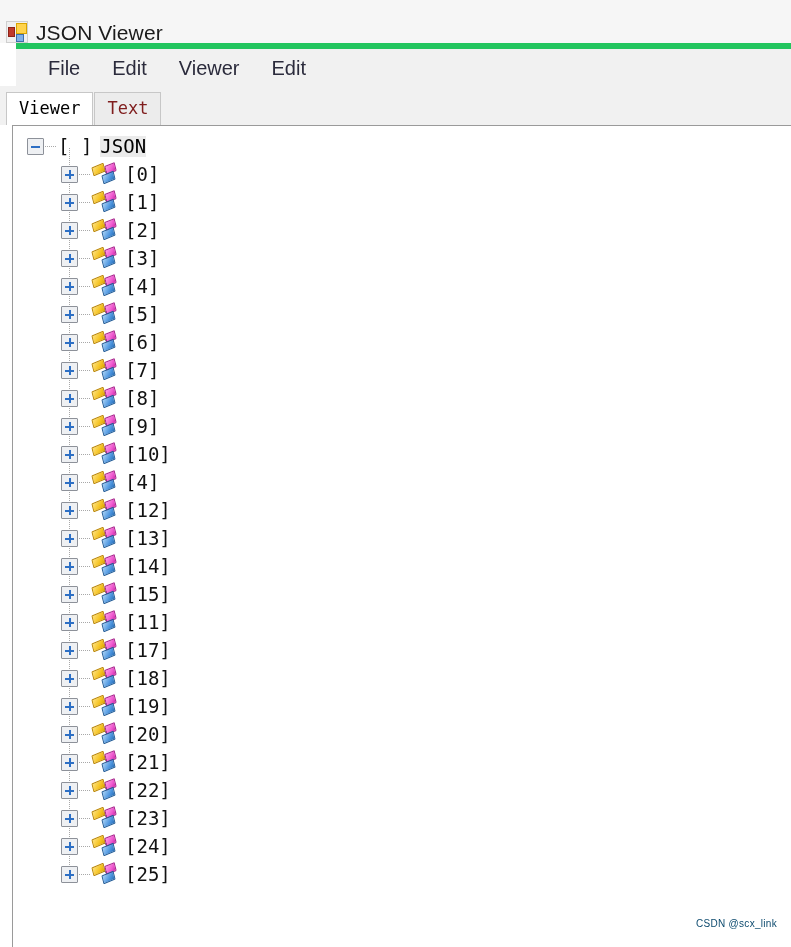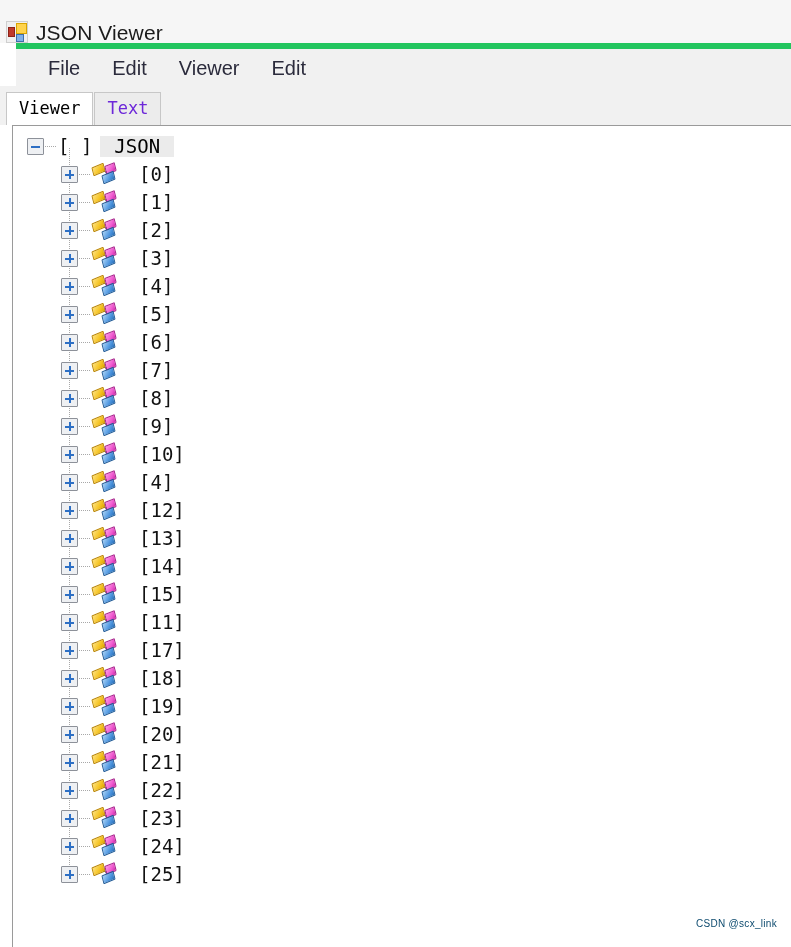--- a/index.html
+++ b/index.html
@@ -101,21 +101,21 @@
     height: 39px;
     background: #f1f1f1;
     box-sizing: border-box;
     display: flex;
     align-items: flex-end;
     padding-left: 6px;
   }
   .tab {
     font-family: "DejaVu Sans Mono", "Liberation Mono", monospace;
     font-size: 17px;
-    color: #6d28d9;
+    color: #7f1d1d;
     padding: 6px 12px 7px 12px;
     margin-right: 1px;
     border: 1px solid #c7c7c7;
     border-bottom: none;
     background: #ececec;
     box-sizing: border-box;
     line-height: 1.1;
     cursor: default;
   }
   .tab.active {
@@ -269,21 +269,21 @@
   .obj-icon .link.l1 { left: 11px; top: 7px; width: 5px; transform: rotate(10deg); }
   .obj-icon .link.l2 { left: 11px; top: 9px; width: 7px; transform: rotate(52deg); }
 
   
   .label {
     font-family: "DejaVu Sans Mono", "Liberation Mono", monospace;
     font-size: 19px;
     color: #121212;
     line-height: 1;
     white-space: pre;
-    padding: 1px 14px;
+    padding: 1px 0;
   }
   .label.selected {
     background: #ebebeb;
     color: #000000;
   }
 
   
   .watermark {
     position: absolute;
     right: 14px;

